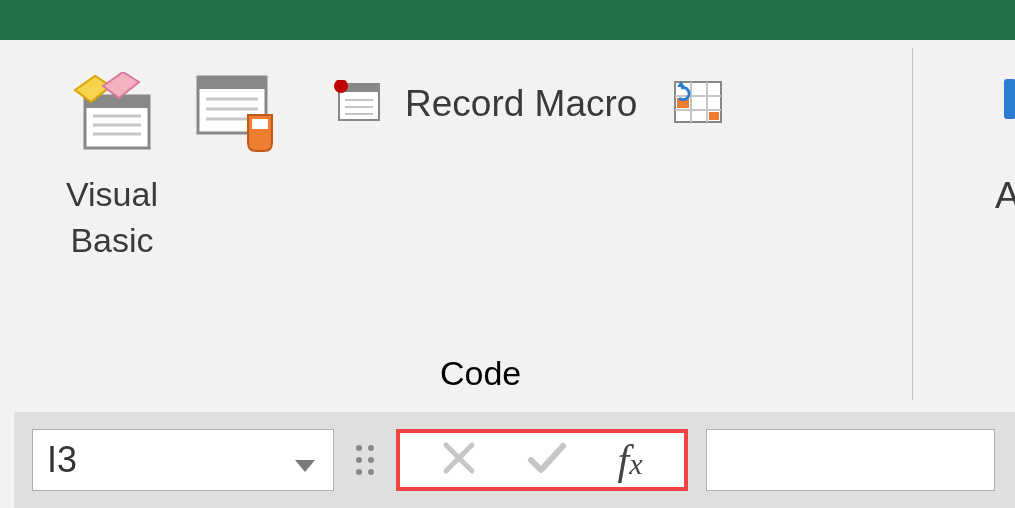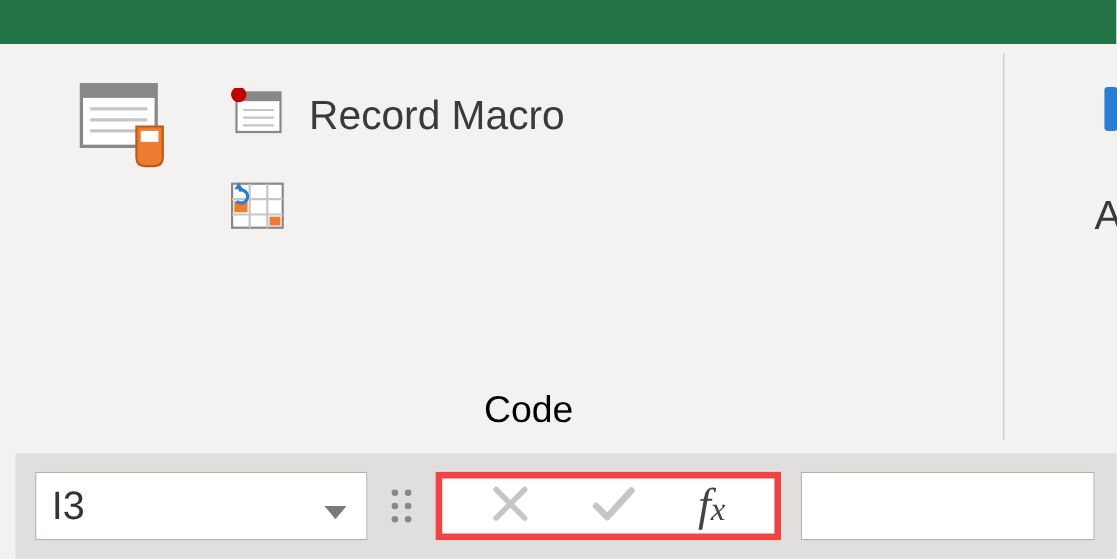--- a/index.html
+++ b/index.html
@@ -38,21 +38,21 @@
       margin-bottom: 12px;
     }
     .btn-large .lbl {
       font-size: 34px;
       color: #3a3a3a;
       text-align: center;
       line-height: 1.35;
     }
     .side-commands {
       display: flex;
-      flex-direction: column;
+      flex-direction: row;
       margin-left: 35px;
       gap: 36px;
       padding-top: 15px;
     }
     .btn-small {
       display: flex;
       align-items: center;
       gap: 22px;
       cursor: pointer;
     }
@@ -123,42 +123,57 @@
       grid-template-columns: 6px 6px;
       grid-auto-rows: 6px;
       gap: 6px;
       margin: 0 4px;
     }
     .drag-dots span {
       width: 6px; height: 6px; background: #8a8886; border-radius: 50%;
     }
     .fx-controls {
       background: #fff;
-      border: 6px solid #ef4444;
+      border: 4px solid #ef4444;
       height: 62px;
-      width: 314px;
+      width: 292px;
       display: flex;
       align-items: center;
       justify-content: space-around;
       padding: 0 16px;
     }
     .fx-input {
       background: #fff;
       border: 1px solid #b0afae;
       height: 62px;
       flex: 1;
     }
   </style>
 </head>
 <body>
 
 <div class="titlebar"></div>
 
 <div class="ribbon">
 
+  <div class="btn-large">
+    <div class="icon-wrap">
+      <svg width="90" height="82" viewBox="0 0 90 82">
+        <rect x="18" y="24" width="64" height="52" fill="#fff" stroke="#8a8886" stroke-width="3"></rect>
+        <rect x="18" y="24" width="64" height="12" fill="#8a8886"></rect>
+        <line x1="26" y1="44" x2="74" y2="44" stroke="#c8c6c4" stroke-width="3"></line>
+        <line x1="26" y1="53" x2="74" y2="53" stroke="#c8c6c4" stroke-width="3"></line>
+        <line x1="26" y1="62" x2="74" y2="62" stroke="#c8c6c4" stroke-width="3"></line>
+        <polygon points="8,18 28,4 44,14 24,30" fill="#f6d44d" stroke="#d9a400" stroke-width="2"></polygon>
+        <polygon points="36,14 56,0 72,10 52,26" fill="#f4b2c1" stroke="#d97a9b" stroke-width="2"></polygon>
+      </svg>
+    </div>
+    <div class="lbl" style="white-space:pre-line;">Visual
+Basic</div>
+  </div>
 
   <div class="btn-large">
     <div class="icon-wrap">
       <svg width="92" height="84" viewBox="0 0 92 84">
         <rect x="8" y="6" width="68" height="56" fill="#fff" stroke="#8a8886" stroke-width="3"></rect>
         <rect x="8" y="6" width="68" height="12" fill="#8a8886"></rect>
         <line x1="16" y1="28" x2="68" y2="28" stroke="#c8c6c4" stroke-width="3"></line>
         <line x1="16" y1="38" x2="68" y2="38" stroke="#c8c6c4" stroke-width="3"></line>
         <line x1="16" y1="48" x2="68" y2="48" stroke="#c8c6c4" stroke-width="3"></line>
         <path d="M58 44 h24 v28 q0 8 -8 8 h-8 q-8 0 -8 -8 z" fill="#ed7d31" stroke="#c05a18" stroke-width="2"></path>

